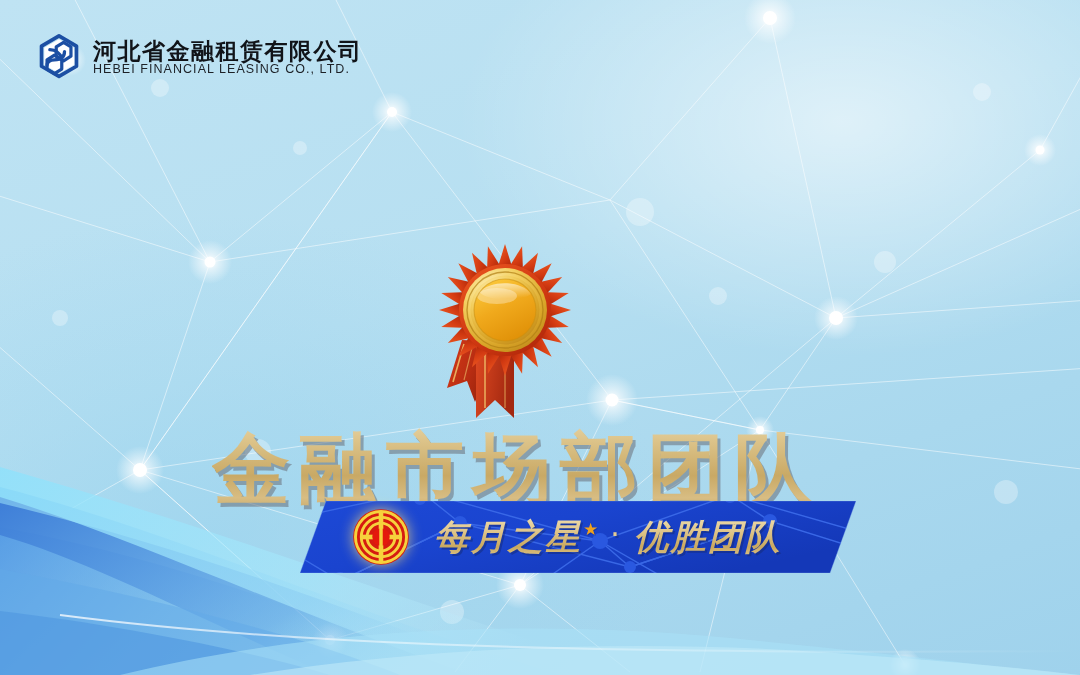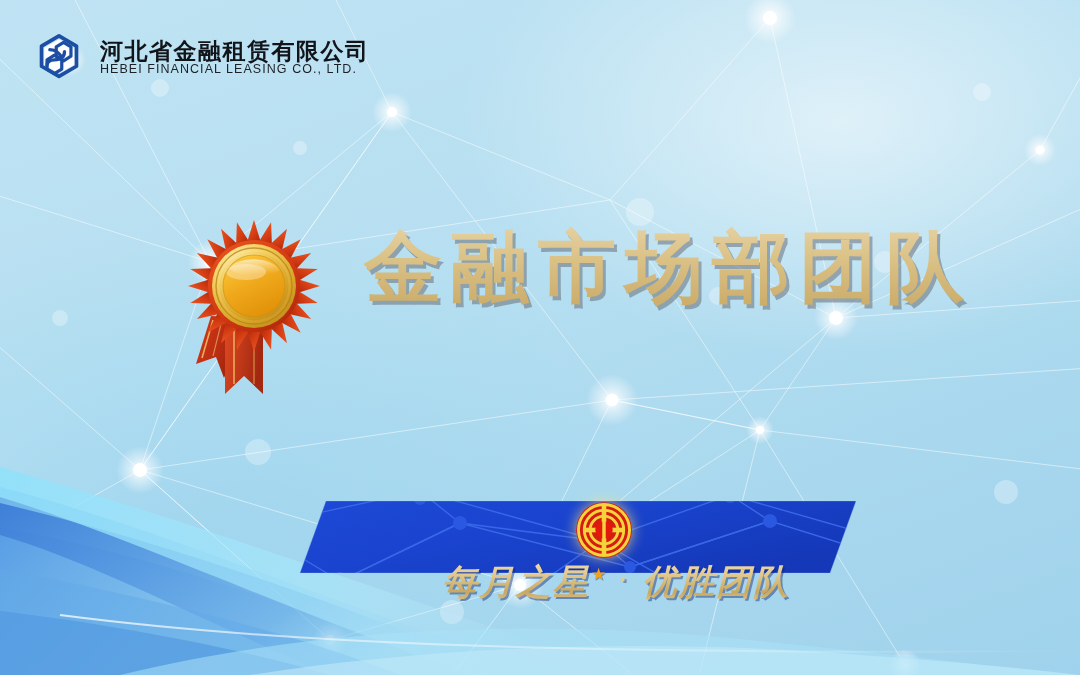--- a/index.html
+++ b/index.html
@@ -17,36 +17,36 @@
       linear-gradient(160deg,#bfe3f3 0%,#b6dff1 42%,#a9d8ee 72%,#9fd2ec 100%);
   }
 
   
   .netsvg{position:absolute;inset:0;width:1080px;height:675px;}
 
   
   .wavesvg{position:absolute;left:0;bottom:0;width:1080px;height:210px;}
 
   
-  .logo-block{position:absolute;left:36px;top:33px;display:flex;align-items:center;gap:18px;}
+  .logo-block{position:absolute;left:36px;top:33px;display:flex;align-items:center;gap:11px;}
   .logo-mark{width:46px;height:50px;flex:none;}
   .logo-texts{display:flex;flex-direction:column;line-height:1;}
   .logo-cn{
     font-family:"DejaVu Sans","Liberation Sans",sans-serif;
     font-size:23px;font-weight:700;color:#111419;letter-spacing:1.5px;
     white-space:nowrap;
   }
   .logo-en{
     font-family:"Liberation Sans",sans-serif;
     font-size:12.5px;font-weight:400;color:#1d2127;letter-spacing:1.05px;
     white-space:nowrap;
   }
 
   
-  .hero{position:absolute;left:178px;top:216px;display:flex;}
+  .hero{position:absolute;left:178px;top:240px;display:flex;align-items:center;flex-direction:column;}
   .rosette{width:152px;height:178px;flex:none;}
   .hero-title{
     margin-left:34px;
     font-family:"DejaVu Sans","Liberation Sans",sans-serif;
     font-size:78px;font-weight:700;letter-spacing:9px;
     white-space:nowrap;
     color:#c9a96a;
     background:linear-gradient(180deg,#e8d5a8 0%,#dcc389 22%,#c9a965 55%,#d8bd83 76%,#b89a58 100%);
     -webkit-background-clip:text;background-clip:text;
     -webkit-text-fill-color:transparent;
@@ -54,21 +54,21 @@
     padding-right:10px;
   }
 
   
   .banner{
     position:absolute;left:300px;top:501px;width:556px;height:72px;
   }
   .bannersvg{position:absolute;inset:0;width:556px;height:72px;}
   .banner-inner{
     position:absolute;inset:0;display:flex;align-items:center;
-    padding-left:52px;box-sizing:border-box;flex-direction:column;
+    padding-left:52px;box-sizing:border-box;
   }
   .union-emblem{width:58px;height:58px;flex:none;
     filter:drop-shadow(0 0 7px rgba(255,225,120,.75));}
   .banner-text{
     display:flex;align-items:baseline;margin-left:24px;white-space:nowrap;
   }
   .bt-gold{
     font-family:"DejaVu Sans","Liberation Sans",sans-serif;
     font-weight:700;font-style:italic;font-size:35px;letter-spacing:2px;
     color:#d9bd7d;

